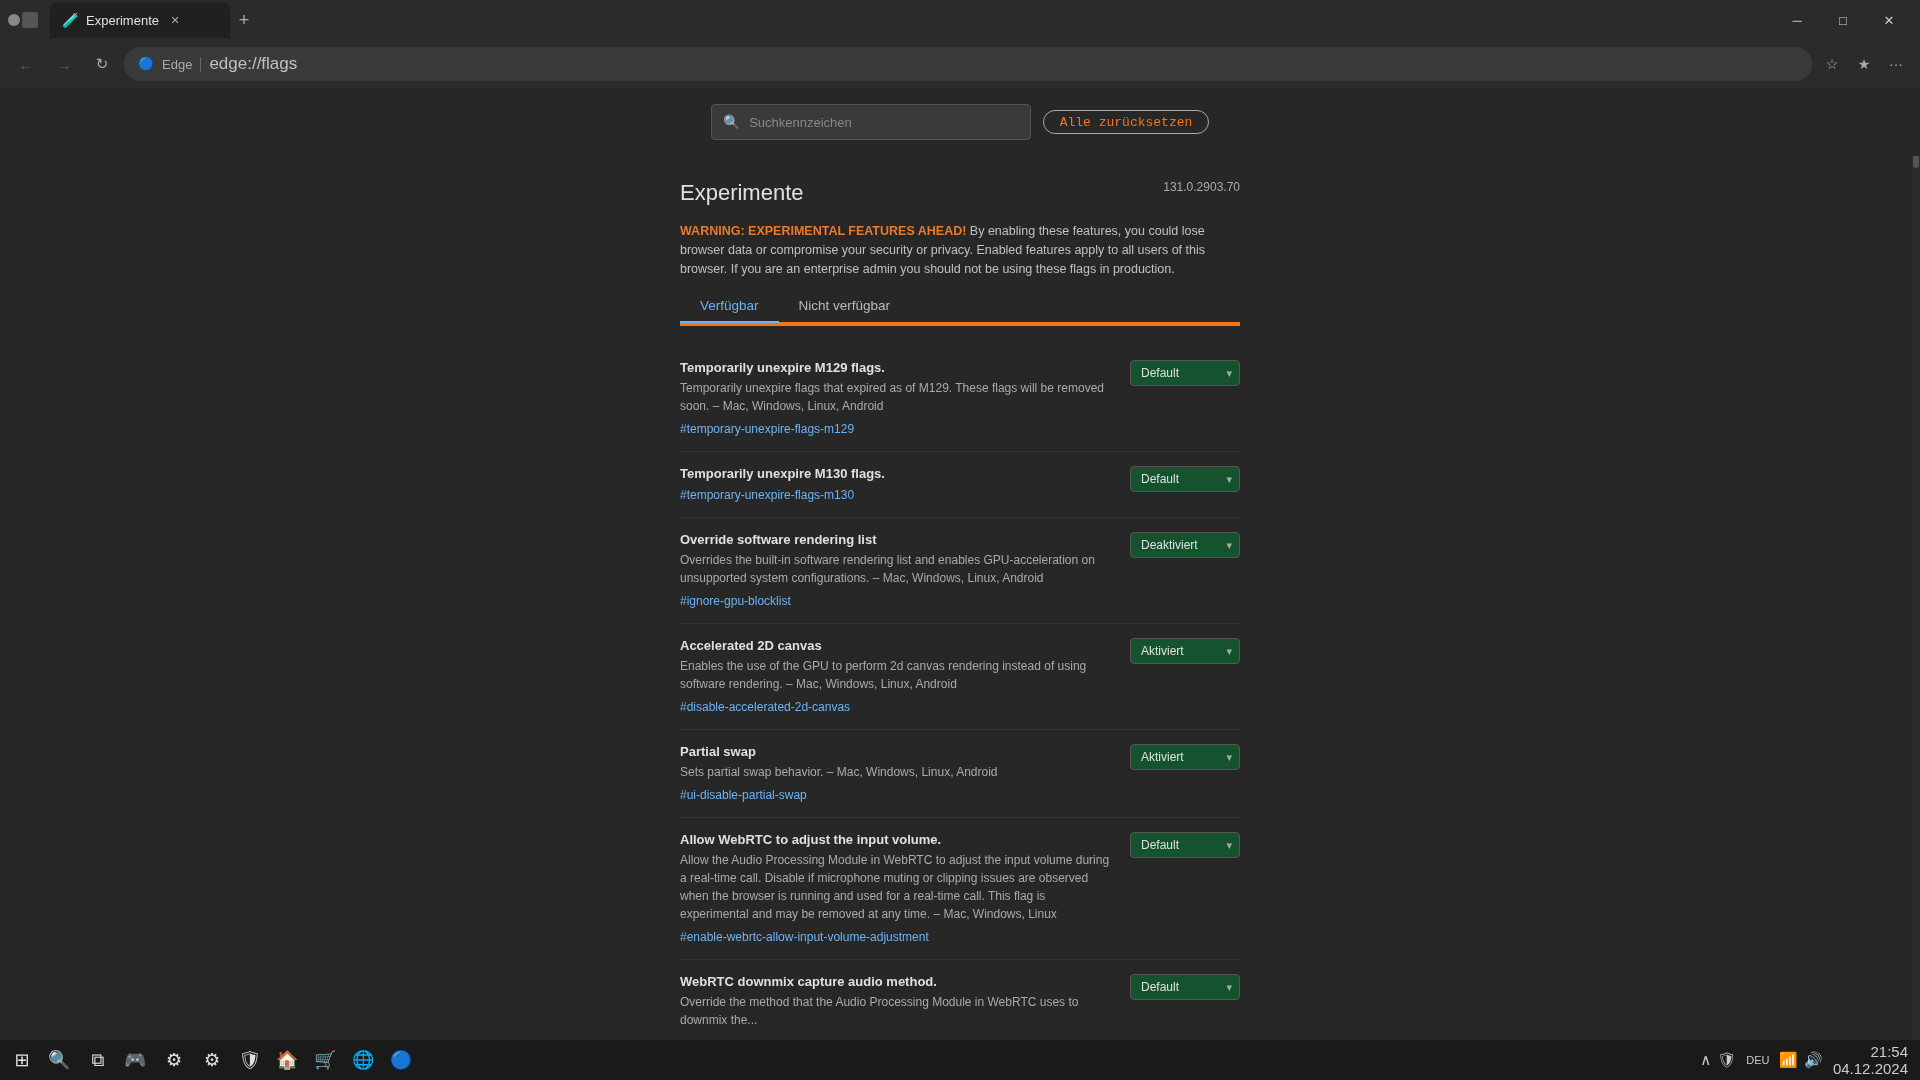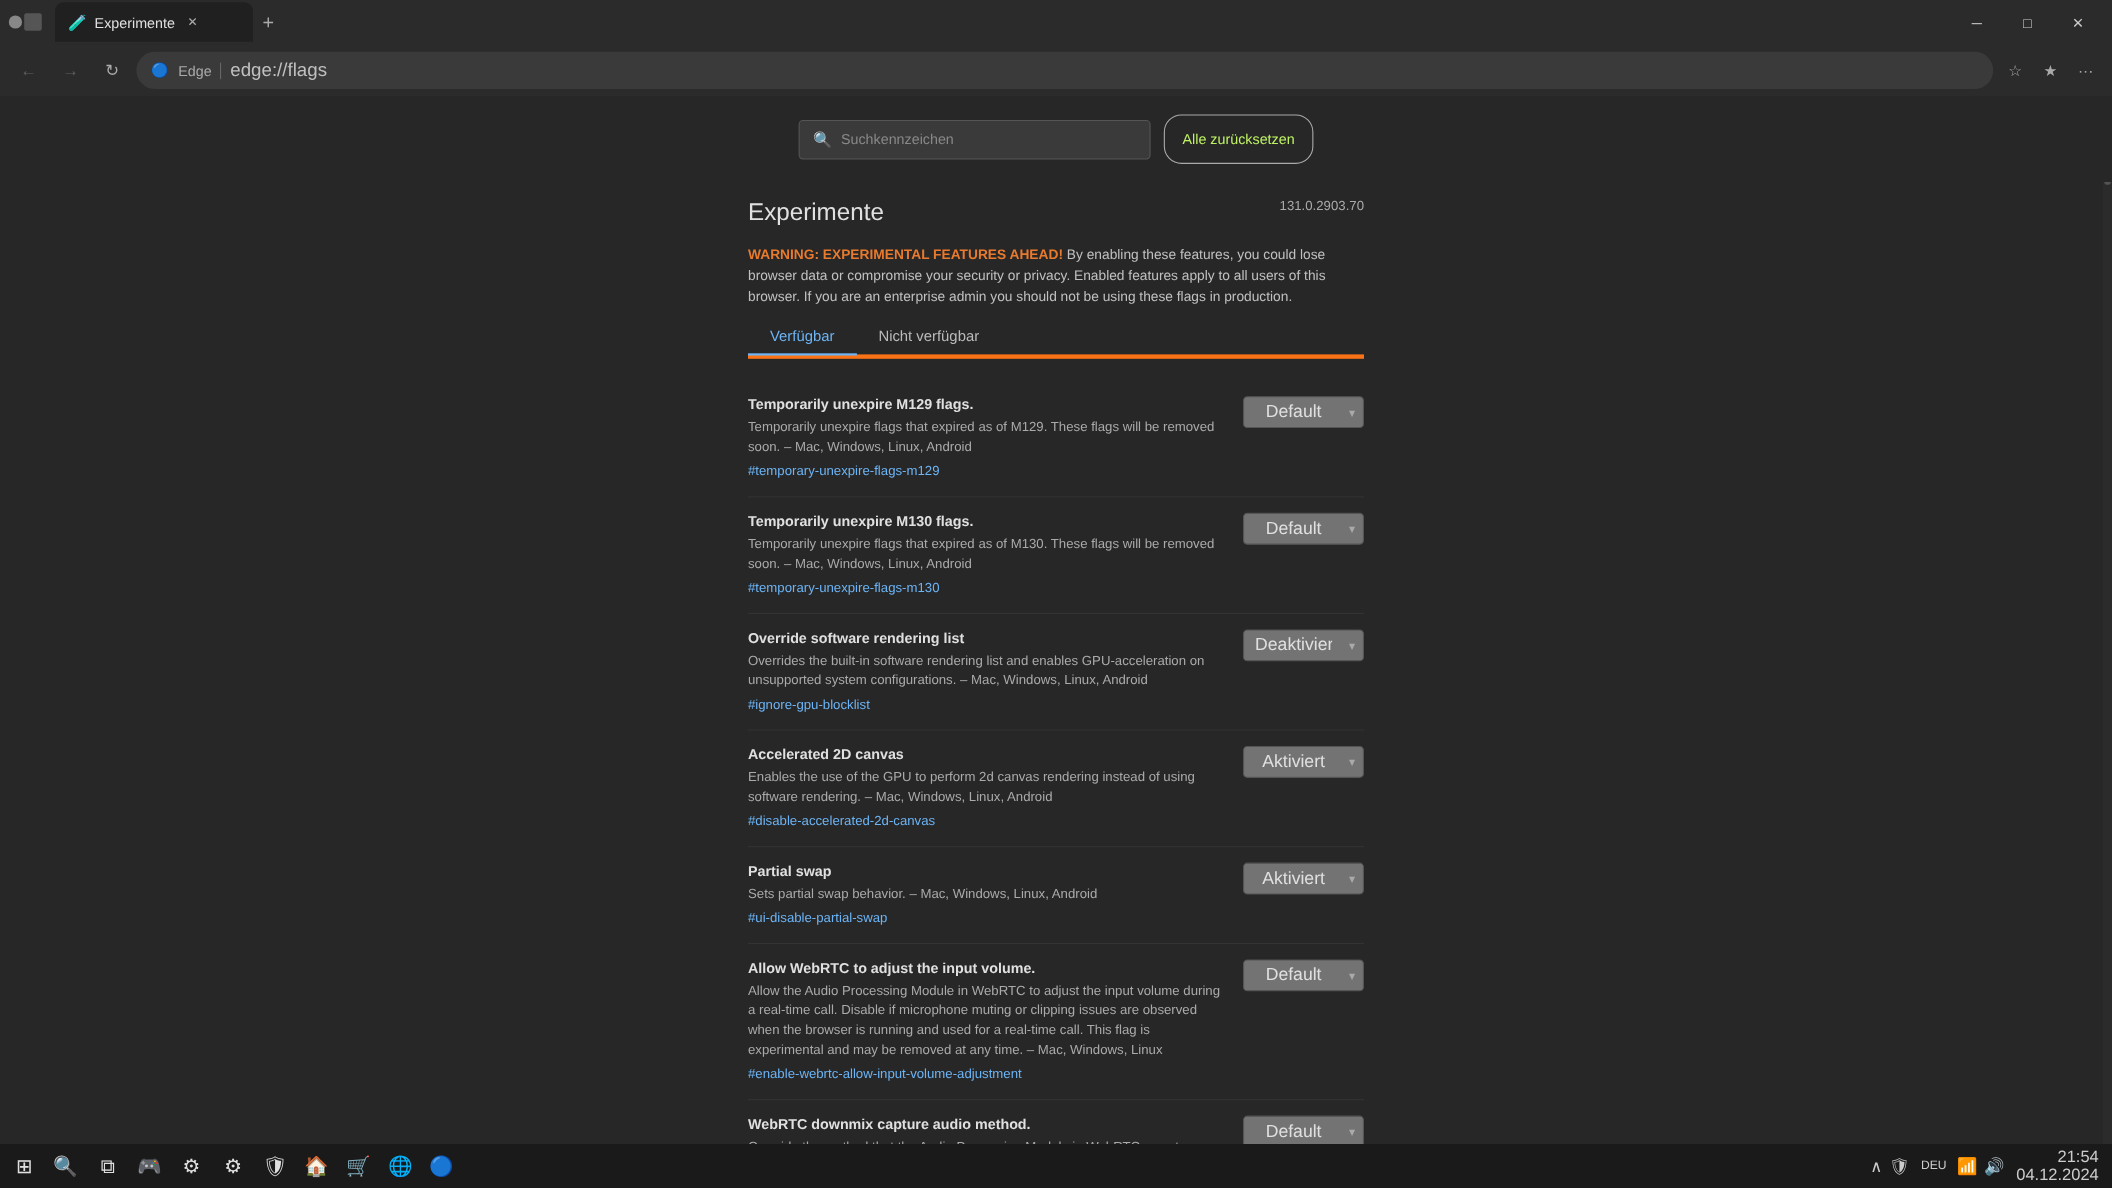--- a/index.html
+++ b/index.html
@@ -184,28 +184,29 @@
       border-radius: 4px;
       display: flex;
       align-items: center;
       padding: 0 12px;
       gap: 8px;
       cursor: text;
     }
     .search-icon { color: #aaa; font-size: 14px; }
     .search-placeholder { font-size: 13px; color: #888; }
     .reset-btn {
-      height: 45px;
+      height: 24px;
       padding: 0 16px;
       background: none;
       border: 1px solid #aaa;
       border-radius: 16px;
-      color: #bef264;
+      color: #f97316;
       font-size: 13px;
       cursor: pointer;
+      font-family: Liberation Mono, monospace;
     }
 
     
     .warning-text {
       font-size: 12.5px;
       color: #c0c0c0;
       line-height: 1.5;
       margin-bottom: 12px;
     }
     .warning-text .warning-label {
@@ -258,31 +259,30 @@
       font-size: 12px;
       color: #6cb4f5;
       text-decoration: none;
     }
     .flag-select-wrapper {
       position: relative;
       min-width: 110px;
       flex-shrink: 0;
     }
     .flag-select {
-      background: #737373;
+      background: #14532d;
       border: 1px solid #555;
       border-radius: 4px;
       color: #e0e0e0;
-      font-size: 16px;
+      font-size: 12px;
       padding: 5px 28px 5px 10px;
       appearance: none;
       -webkit-appearance: none;
       width: 110px;
       cursor: pointer;
-      text-align: center;
     }
     .select-arrow {
       position: absolute;
       right: 8px;
       top: 50%;
       transform: translateY(-50%);
       color: #aaa;
       font-size: 11px;
       pointer-events: none;
     }
@@ -453,21 +453,20 @@
     <div class="flag-select-wrapper">
       <select class="flag-select">
         <option selected="">Default</option><option>Aktiviert</option><option>Deaktiviert</option>
       </select>
       <span class="select-arrow">▾</span>
     </div>
   </div>
           <div class="flag-item">
     <div class="flag-info">
       <div class="flag-title">Temporarily unexpire M130 flags.</div>
-      <div class="flag-description">Temporarily unexpire flags that expired as of M130. These flags will be removed soon. – Mac, Windows, Linux, Android</div>
       <a class="flag-link" href="#temporary-unexpire-flags-m130">#temporary-unexpire-flags-m130</a>
     </div>
     <div class="flag-select-wrapper">
       <select class="flag-select">
         <option selected="">Default</option><option>Aktiviert</option><option>Deaktiviert</option>
       </select>
       <span class="select-arrow">▾</span>
     </div>
   </div>
           <div class="flag-item">

